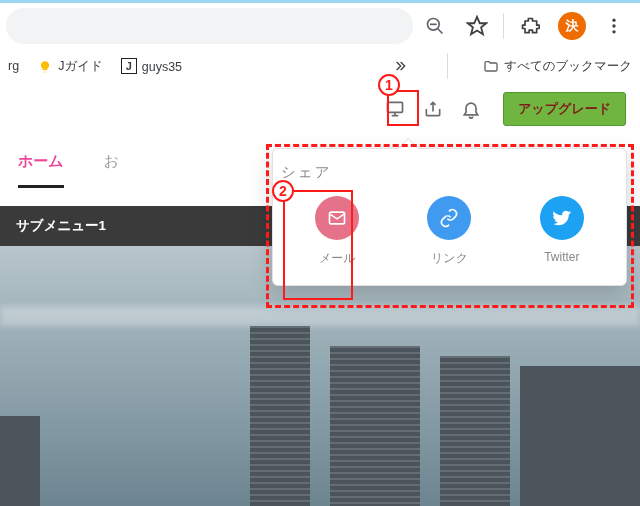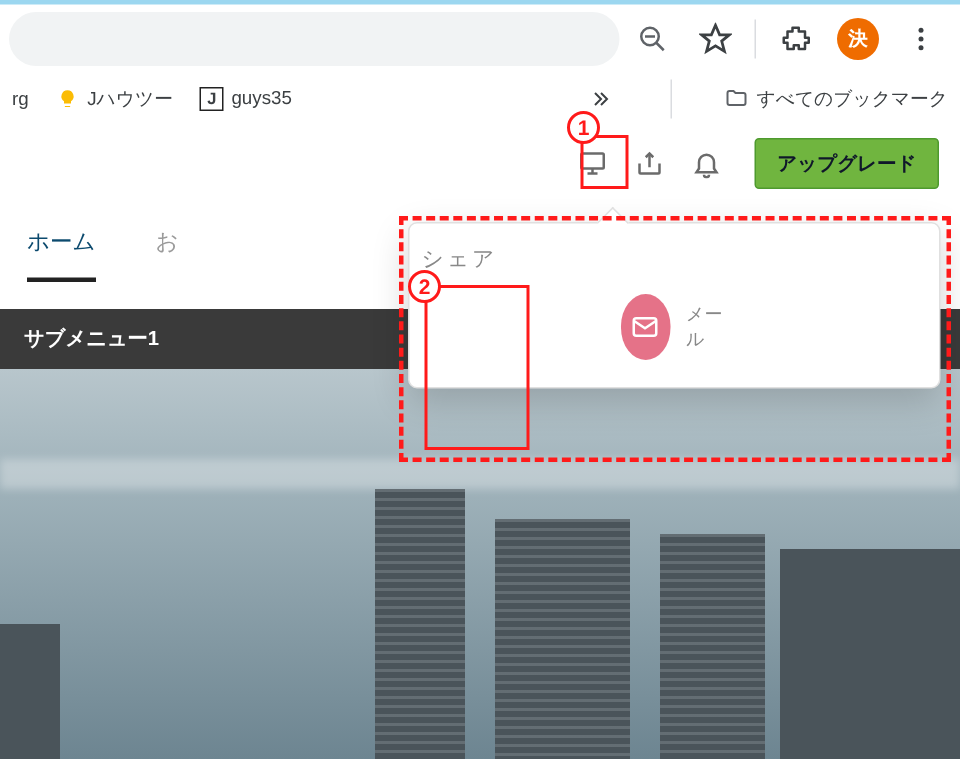--- a/index.html
+++ b/index.html
@@ -6,53 +6,53 @@
   html, body { width: 640px; height: 506px; font-family: Arial, "Hiragino Sans", "Meiryo", sans-serif; overflow: hidden; background: #fff; }
   
   .chrome-top { height: 48px; border-top: 3px solid #9cd7f0; display: flex; align-items: center; justify-content: flex-end; padding: 0 6px; gap: 2px; }
   .omnibox-edge { flex: 1; height: 36px; border-radius: 18px; background: #f1f3f4; }
   .tb-icon { width: 40px; height: 40px; display: flex; align-items: center; justify-content: center; color: #5f6368; border-radius: 50%; }
   .tb-icon.main { color: #3c4043; }
   .avatar { width: 28px; height: 28px; border-radius: 50%; background: #ef6c00; color: #fff; display: flex; align-items: center; justify-content: center; font-size: 13px; font-weight: bold; margin: 0 6px; }
   .divider-v { width: 1px; height: 26px; background: #dadce0; margin: 0 4px; }
   
   .bm-bar { height: 36px; display: flex; align-items: center; padding: 0 8px; gap: 18px; font-size: 12.5px; color: #3c4043; border-bottom: 0; }
-  .bm { display: flex; align-items: flex-start; gap: 5px; white-space: nowrap; }
+  .bm { display: flex; align-items: flex-end; gap: 5px; white-space: nowrap; }
   .bm .ic { width: 16px; height: 16px; display: inline-flex; align-items: center; justify-content: center; }
   .bm-spacer { flex: 0 0 auto; margin-left: auto; }
   .bm-right { display: flex; align-items: center; gap: 31px; }
   .folder-ic { color: #5f6368; }
   
   .page { position: relative; height: calc(506px - 48px - 36px); }
   .app-toolbar { height: 50px; display: flex; align-items: center; justify-content: flex-end; gap: 6px; padding: 0 14px; background: #fff; }
   .app-ic { width: 32px; height: 32px; display: flex; align-items: center; justify-content: center; color: #6b6b6b; }
-  .upgrade-btn { background: #70b53f; border: 1px solid #4e9a2e; color: #0f172a; font-size: 13px; font-weight: bold; padding: 7px 14px; border-radius: 3px; margin-left: 10px; }
+  .upgrade-btn { background: #70b53f; border: 1px solid #4e9a2e; color: #7f1d1d; font-size: 13px; font-weight: bold; padding: 7px 14px; border-radius: 3px; margin-left: 10px; }
   
   .tabs { display: flex; gap: 40px; padding: 18px 0 0 18px; font-size: 15px; color: #9a9a9a; }
   .tab { padding-bottom: 14px; }
-  .tab.active { color: #0c4a6e; font-weight: normal; border-bottom: 3px solid #222; }
+  .tab.active { color: #ec4899; font-weight: bold; border-bottom: 3px solid #222; }
   
   .submenu { background: #3a3a3a; color: #fff; display: flex; height: 40px; align-items: center; margin-top: 18px; font-size: 13.5px; }
   .submenu .item { padding: 0 16px; white-space: nowrap; font-weight: bold; }
   
   .hero { position: relative; height: 260px; background: linear-gradient(to bottom, #b8c6cc 0%, #9fb2ba 30%, #6d8591 100%); overflow: hidden; }
   .sky-band { position: absolute; left: 0; right: 0; top: 60px; height: 20px; background: rgba(255,255,255,0.3); filter: blur(3px); }
   .building { position: absolute; bottom: -10px; background: #4a545a; }
   .b1 { left: 250px; width: 60px; height: 190px; }
   .b2 { left: 330px; width: 90px; height: 170px; }
   .b3 { left: 440px; width: 70px; height: 160px; }
   .b4 { left: 520px; width: 120px; height: 150px; }
   .b5 { left: 0; width: 40px; height: 100px; }
   .b1::before,.b2::before,.b3::before { content:""; position:absolute; inset:0; background: repeating-linear-gradient(to bottom, rgba(200,210,215,0.2) 0 2px, transparent 2px 6px); }
   
   .share-pop { position: absolute; left: 272px; top: 64px; width: 355px; background: #fff; border: 1px solid #e0e0e0; border-radius: 6px; box-shadow: 0 8px 24px rgba(0,0,0,0.18); padding: 14px 8px 18px; z-index: 20; }
   .share-pop::before { content: ""; position: absolute; top: -8px; left: 128px; width: 14px; height: 14px; background: #fff; border-left: 1px solid #e0e0e0; border-top: 1px solid #e0e0e0; transform: rotate(45deg); }
   .share-title { text-align: left; color: #888; font-size: 14.5px; margin-bottom: 14px; letter-spacing: 2px; }
   .share-row { display: flex; justify-content: space-around; }
-  .share-item { display: flex; flex-direction: row; align-items: center; gap: 10px; width: 72px; }
+  .share-item { display: flex; flex-direction: column; align-items: center; gap: 10px; width: 72px; }
   .share-circle { width: 44px; height: 44px; border-radius: 50%; display: flex; align-items: center; justify-content: center; color: #fff; }
   .c-mail { background: #e57288; }
   .c-link { background: #3f9af0; }
   .c-fb { background: #3b5998; }
   .c-tw { background: #1da1f2; }
   .share-label { font-size: 12px; color: #888; }
   
   .annot-dash { position: absolute; border: 3px dashed #ff1a1a; z-index: 30; pointer-events: none; }
   .annot-solid { position: absolute; border: 2px solid #ff1a1a; z-index: 30; pointer-events: none; }
   .annot-circ { position: absolute; width: 22px; height: 22px; border: 2px solid #ff1a1a; border-radius: 50%; display: flex; align-items: center; justify-content: center; color: #ff1a1a; font-size: 14px; font-weight: bold; background: #fff; z-index: 31; }
@@ -95,21 +95,21 @@
 <div class="bm-bar">
   <div class="bm">
       <span>rg</span>
     </div>
   <div class="bm">
     <span class="ic">
         <svg width="14" height="14" viewBox="0 0 24 24" fill="#fbbc04">
           <path d="M9 21h6v-1H9v1zm3-19a7 7 0 0 0-4 12.7V17h8v-2.3A7 7 0 0 0 12 2z"></path>
         </svg>
       </span>
-    <span>Jハウツー</span>
+    <span>Jガイド</span>
   </div>
   <div class="bm">
     <span class="ic" style="background:#fff;border:1px solid #222;font-weight:bold;font-size:11px;width:16px;height:16px;line-height:14px;text-align:center;">J</span>
     <span>guys35</span>
   </div>
   <div class="bm-spacer"></div>
   <div class="bm-right">
     <div class="tb-icon" style="width:24px;height:24px">
       <svg width="16" height="16" viewBox="0 0 24 24" fill="none" stroke="#3c4043" stroke-width="2">
           <polyline points="7 6 13 12 7 18"></polyline>
@@ -177,20 +177,37 @@
     <div class="share-row">
       <div class="share-item">
         <div class="share-circle c-mail">
           <svg width="20" height="20" viewBox="0 0 24 24" fill="none" stroke="#fff" stroke-width="2">
               <rect x="3" y="5" width="18" height="14" rx="2"></rect>
               <polyline points="3 7 12 13 21 7"></polyline>
             </svg>
         </div>
         <div class="share-label">メール</div>
       </div>
+      <div class="share-item">
+        <div class="share-circle c-link">
+          <svg width="20" height="20" viewBox="0 0 24 24" fill="none" stroke="#fff" stroke-width="2">
+              <path d="M10 13a5 5 0 0 0 7 0l3-3a5 5 0 0 0-7-7l-1 1"></path>
+              <path d="M14 11a5 5 0 0 0-7 0l-3 3a5 5 0 0 0 7 7l1-1"></path>
+            </svg>
+        </div>
+        <div class="share-label">リンク</div>
+      </div>
+      <div class="share-item">
+        <div class="share-circle c-tw">
+          <svg width="22" height="22" viewBox="0 0 24 24" fill="#fff">
+              <path d="M22 5.9a8 8 0 0 1-2.3.6 4 4 0 0 0 1.8-2.2 8 8 0 0 1-2.6 1 4 4 0 0 0-6.8 3.6A11.4 11.4 0 0 1 3 4.8a4 4 0 0 0 1.2 5.4 4 4 0 0 1-1.8-.5v.1a4 4 0 0 0 3.2 4 4 4 0 0 1-1.8.1 4 4 0 0 0 3.8 2.8A8 8 0 0 1 2 18.4 11.3 11.3 0 0 0 8.1 20c7.3 0 11.3-6 11.3-11.3v-.5A8 8 0 0 0 22 5.9z"></path>
+            </svg>
+        </div>
+        <div class="share-label">Twitter</div>
+      </div>
     </div>
   </div>
 
   <div class="annot-solid" style="left:387px; top:6px; width:32px; height:36px;"></div>
   <div class="annot-circ" style="left:378px; top:-10px;">
       <span>1</span>
     </div>
 
   <div class="annot-dash" style="left:266px; top:60px; width:368px; height:164px;"></div>
 

